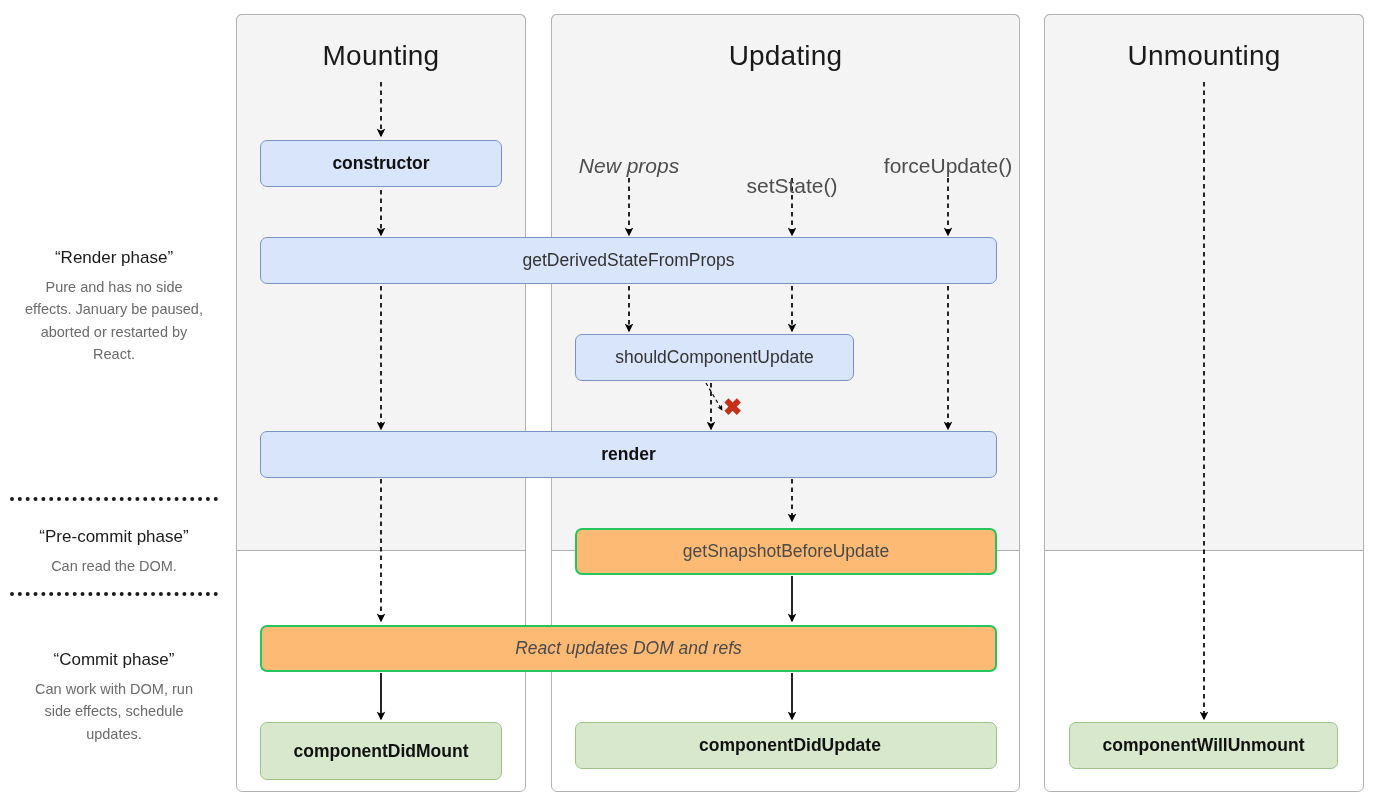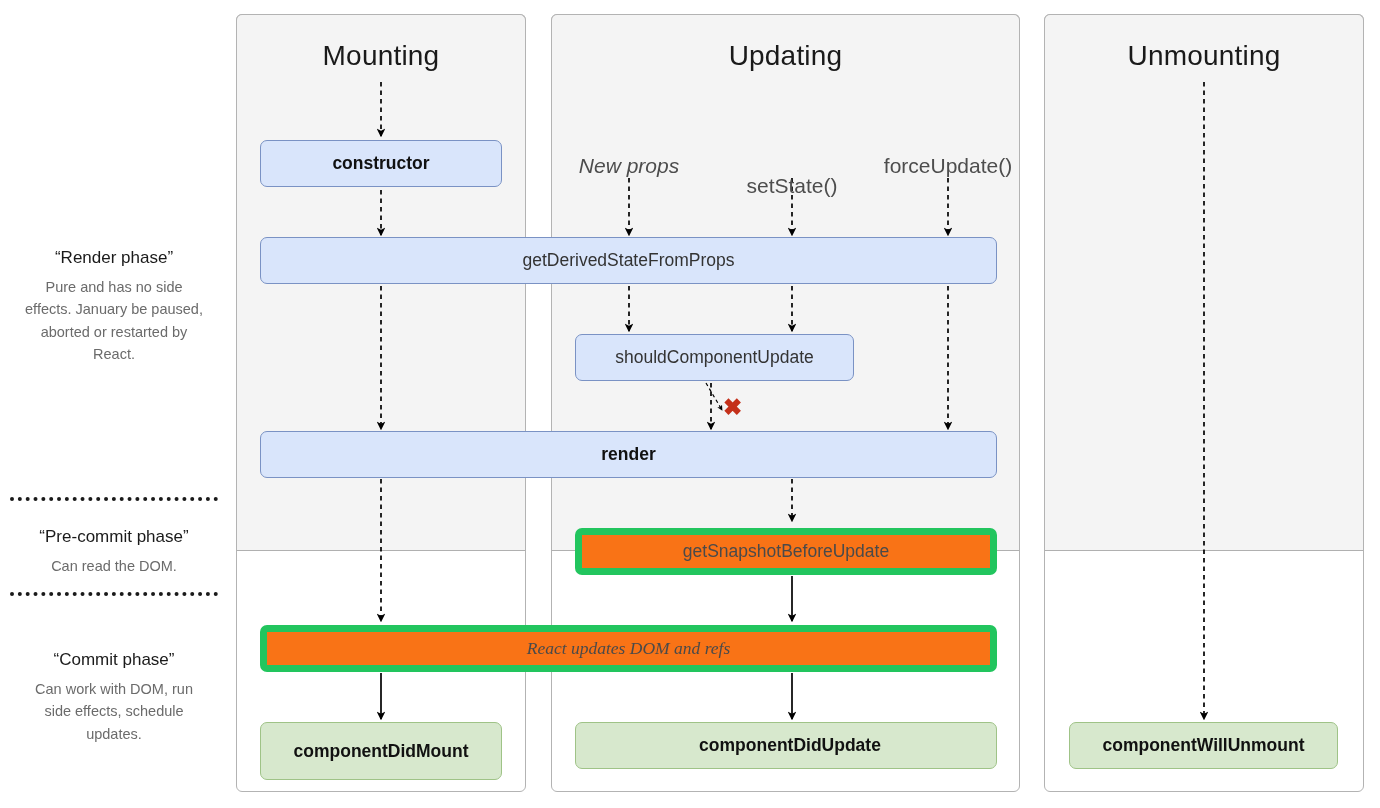--- a/index.html
+++ b/index.html
@@ -63,22 +63,22 @@
     text-align: center;
     font-size: 17.5px;
     line-height: 1.2;
   }
   .node.blue {
     background: #d9e5fb;
     border: 1px solid #7a92c4;
     color: #333333;
   }
   .node.yellow {
-    background: #f97316;
-    border: 7px solid #22c55e;
+    background: #fdba74;
+    border: 2px solid #22c55e;
     color: #4a4a4a;
   }
   .node.green {
     background: #d7e8cd;
     border: 1px solid #9fc387;
     color: #1a1a1a;
   }
   .node.bold { font-weight: bold; color: #111111; }
   .node.italic { font-style: italic; }
 
@@ -193,21 +193,21 @@
   <div class="node blue bold" style="left:260px; top:140px; width:242px; height:47px;">constructor</div>
 
   <div class="node blue" style="left:260px; top:237px; width:737px; height:47px;">getDerivedStateFromProps</div>
 
   <div class="node blue" style="left:575px; top:334px; width:279px; height:47px;">shouldComponentUpdate</div>
 
   <div class="node blue bold" style="left:260px; top:431px; width:737px; height:47px;">render</div>
 
   <div class="node yellow" style="left:575px; top:528px; width:422px; height:47px;">getSnapshotBeforeUpdate</div>
 
-  <div class="node yellow italic" style="left:260px; top:625px; width:737px; height:47px;font-family:Liberation Serif, serif;">React updates DOM and refs</div>
+  <div class="node yellow italic" style="left:260px; top:625px; width:737px; height:47px;">React updates DOM and refs</div>
 
   <div class="node green bold" style="left:260px; top:722px; width:242px; height:58px;">componentDidMount</div>
 
   <div class="node green bold" style="left:575px; top:722px; width:422px; height:47px;padding-left:8px;">componentDidUpdate</div>
 
   <div class="node green bold" style="left:1069px; top:722px; width:269px; height:47px;">componentWillUnmount</div>
 
   <div class="redx" style="left:723px; top:396px;">✖</div>
 
   <div class="side-block" style="top:248px;">

